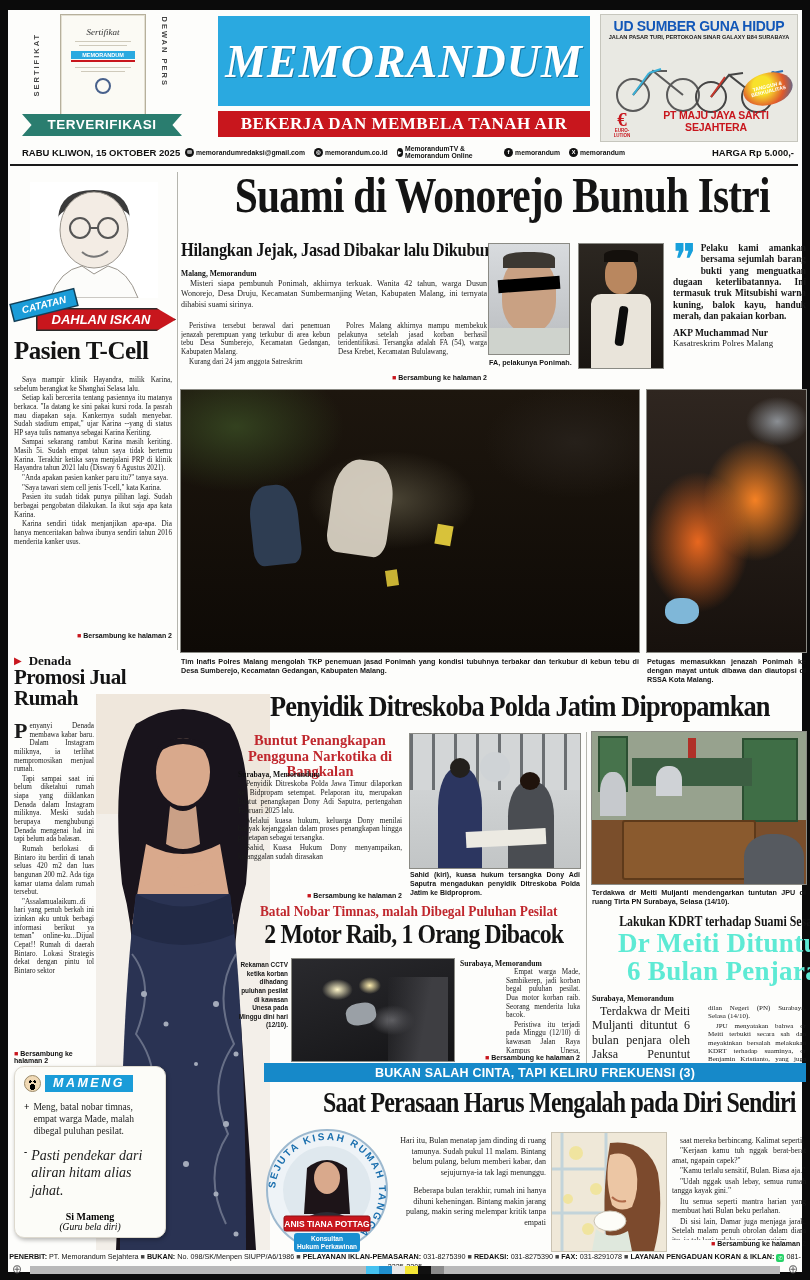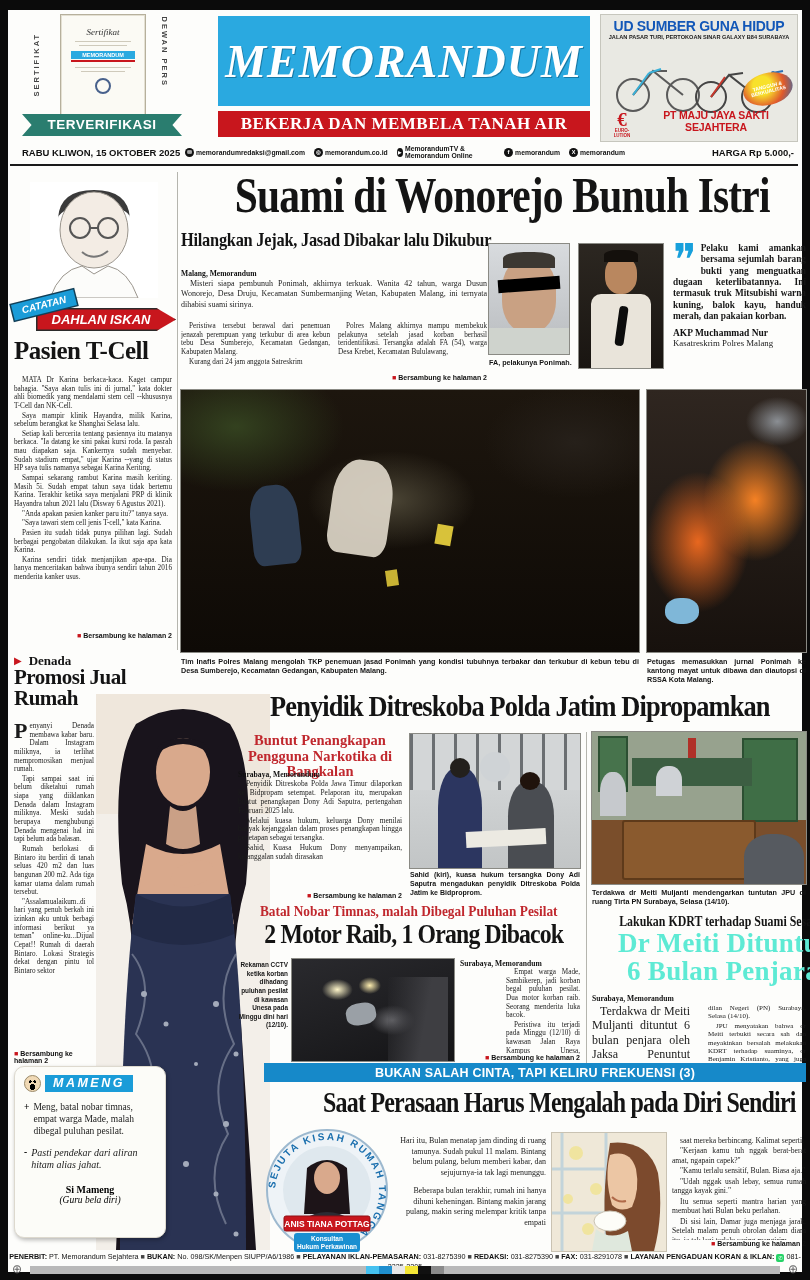--- a/index.html
+++ b/index.html
@@ -116,36 +116,35 @@
     <circle cx="50" cy="46" r="10" fill="none" stroke="#555" stroke-width="2"></circle>
     <circle cx="78" cy="46" r="10" fill="none" stroke="#555" stroke-width="2"></circle>
     <path d="M60 46 L68 46" stroke="#555" stroke-width="2"></path>
     <path d="M52 70 Q64 80 78 69" stroke="#777" stroke-width="2" fill="none"></path>
     <path d="M20 116 Q30 88 52 84 L64 92 L78 84 Q98 88 108 116Z" fill="#fcfcfa" stroke="#9a958d"></path>
   </svg>
   <div class="abs sans b i center" style="left:12px;top:297px;width:64px;height:16px;line-height:16px;background:#1a9cd8;color:#fff;font-size:10px;transform:rotate(-14deg);z-index:3;box-shadow:0 0 0 1.5px #123f57;">CATATAN</div>
   <div class="abs sans b i" style="left:36px;top:308px;width:130px;height:23px;background:#c8161d;clip-path:polygon(0 0,86% 0,100% 50%,86% 100%,0 100%);color:#fff;font-size:13px;display:flex;align-items:center;justify-content:center;padding-right:10px;z-index:2;box-shadow:0 0 0 1.5px #2b2b2b inset;">DAHLAN ISKAN</div>
   <div class="abs serif b" style="left:14px;top:337px;font-size:25px;color:#141414;letter-spacing:-.5px;">Pasien T-Cell</div>
   <div class="abs body-txt serif" style="left:14px;top:376px;width:158px;height:254px;">
-    <p>MATA Dr Karina berkaca-kaca. Kaget campur bahagia. "Saya akan tulis ini di jurnal," kata dokter ahli biomedik yang mendalami stem cell --khususnya T-Cell dan NK-Cell.</p>
     <p>Saya mampir klinik Hayandra, milik Karina, sebelum berangkat ke Shanghai Selasa lalu.</p>
     <p>Setiap kali bercerita tentang pasiennya itu matanya berkaca. "Ia datang ke sini pakai kursi roda. Ia pasrah mau diapakan saja. Kankernya sudah menyebar. Sudah stadium empat," ujar Karina --yang di status HP saya tulis namanya sebagai Karina Keriting.</p>
     <p>Sampai sekarang rambut Karina masih keriting. Masih 5i. Sudah empat tahun saya tidak bertemu Karina. Terakhir ketika saya menjalani PRP di klinik Hayandra tahun 2021 lalu (Disway 6 Agustus 2021).</p>
     <p>"Anda apakan pasien kanker paru itu?" tanya saya.</p>
     <p>"Saya tawari stem cell jenis T-cell," kata Karina.</p>
     <p>Pasien itu sudah tidak punya pilihan lagi. Sudah berbagai pengobatan dilakukan. Ia ikut saja apa kata Karina.</p>
     <p>Karina sendiri tidak menjanjikan apa-apa. Dia hanya menceritakan bahwa ibunya sendiri tahun 2016 menderita kanker usus.</p>
   </div>
   <div class="abs cont" style="left:14px;top:632px;width:158px;"><span class="sq">■</span><span>Bersambung ke halaman 2</span></div>
   <div class="vrule" style="left:177px;top:172px;height:478px;"></div>
 
   <div class="abs center" style="left:180px;top:166px;width:626px;height:64px;">
     <span class="fit headline serif" style="font-size:50px;transform:scaleX(.83);">Suami di Wonorejo Bunuh Istri</span>
   </div>
-  <div class="abs" style="left:181px;top:229px;height:26px;text-align:center;">
+  <div class="abs" style="left:181px;top:239px;height:26px;text-align:center;">
     <span class="fit serif b" style="font-size:19.5px;color:#141414;transform:scaleX(.84);transform-origin:left center;letter-spacing:-.3px;">Hilangkan Jejak, Jasad Dibakar lalu Dikubur</span>
   </div>
   <div class="abs dateline serif" style="left:181px;top:269px;">Malang, Memorandum</div>
   <div class="abs serif" style="left:181px;top:279px;width:306px;font-size:8px;line-height:1.3;text-align:justify;color:#1b1b1b;text-indent:9px;">Misteri siapa pembunuh Ponimah, akhirnya terkuak. Wanita 42 tahun, warga Dusun Wonorejo, Desa Druju, Kecamatan Sumbermanjing Wetan, Kabupaten Malang, ini ternyata dihabisi suami sirinya.</div>
   <div class="abs" style="left:181px;top:322px;width:306px;display:flex;gap:8px;">
     <div class="body-txt serif" style="width:149px;height:66px;">
       <p>Peristiwa tersebut berawal dari penemuan jenazah perempuan yang terkubur di area kebun tebu Desa Sumberejo, Kecamatan Gedangan, Kabupaten Malang.</p>
       <p>Kurang dari 24 jam anggota Satreskrim</p>
     </div>
     <div style="width:149px;">
@@ -180,21 +179,21 @@
   <div class="photo" style="left:181px;top:390px;width:458px;height:262px;background:radial-gradient(120px 70px at 46% 42%,#4a4434,transparent 70%),radial-gradient(150px 90px at 12% 14%,#33411f,transparent 72%),radial-gradient(130px 80px at 86% 20%,#26201a,transparent 70%),linear-gradient(#1d160e,#0e0a06);">
     <div class="abs" style="left:150px;top:70px;width:60px;height:95px;background:#ddd6c8;border-radius:40% 40% 20% 20%;transform:rotate(8deg);opacity:.92;"></div>
     <div class="abs" style="left:70px;top:95px;width:48px;height:80px;background:#2e3d52;border-radius:40% 40% 20% 20%;transform:rotate(-6deg);"></div>
     <div class="abs" style="left:255px;top:135px;width:16px;height:20px;background:#d8c23a;transform:rotate(10deg);"></div>
     <div class="abs" style="left:205px;top:180px;width:12px;height:16px;background:#c9b334;transform:rotate(-8deg);"></div>
   </div>
   <div class="abs caption" style="left:181px;top:657px;width:458px;">Tim Inafis Polres Malang mengolah TKP penemuan jasad Ponimah yang kondisi tubuhnya terbakar dan terkubur di kebun tebu di Desa Sumberejo, Kecamatan Gedangan, Kabupaten Malang.</div>
   <div class="photo" style="left:647px;top:390px;width:159px;height:262px;background:radial-gradient(70px 95px at 32% 58%,#e8671f,transparent 74%),radial-gradient(72px 85px at 68% 42%,#f58124,transparent 72%),radial-gradient(45px 35px at 82% 12%,#8b8f94,transparent 70%),linear-gradient(#2f2620,#17110d);">
     <div class="abs" style="left:18px;bottom:28px;width:34px;height:26px;background:#7fb7d8;border-radius:45%;"></div>
   </div>
-  <div class="abs caption" style="left:647px;top:657px;width:159px;">Petugas memasukkan jurnal Ponimah ke kantong mayat untuk dibawa dan diautopsi di RSSA Kota Malang.</div>
+  <div class="abs caption" style="left:647px;top:657px;width:159px;">Petugas memasukkan jenazah Ponimah ke dengan mayat untuk dibawa dan diautopsi di RSSA Kota Malang.</div>
 
   <div class="abs" style="left:14px;top:651px;">
     <span style="color:#c8161d;font-size:10px;vertical-align:1px;">▶</span>
     <span class="serif b" style="font-size:13px;color:#141414;margin-left:3px;">Denada</span>
   </div>
   <div class="abs serif b" style="left:14px;top:667px;width:118px;font-size:21px;line-height:1;color:#141414;letter-spacing:-.5px;">Promosi Jual Rumah</div>
 
   <svg class="photo" style="left:96px;top:694px;width:174px;height:556px;outline:none;" viewBox="0 0 174 556">
     <rect width="174" height="556" fill="#f3efe9"></rect>
     <rect x="0" y="0" width="174" height="120" fill="#efe7dc"></rect>
@@ -368,21 +367,21 @@
     <div style="display:flex;align-items:center;gap:4px;">
       <span style="display:inline-block;width:15px;height:15px;border-radius:50%;background:radial-gradient(2px 2px at 35% 38%,#000 70%,transparent 71%),radial-gradient(2px 2px at 65% 38%,#000 70%,transparent 71%),radial-gradient(3.5px 4.5px at 50% 72%,#000 70%,transparent 71%),#f0d9b5;border:1px solid #9a8a6a;"></span>
       <span class="sans b i" style="background:#1a9cd8;color:#fff;font-size:12.5px;letter-spacing:2.5px;padding:1px 8px 2px;">MAMENG</span>
     </div>
     <div style="display:flex;gap:4px;margin-top:10px;">
       <span class="serif b" style="font-size:9.5px;">+</span>
       <span class="serif" style="font-size:9.5px;line-height:1.25;color:#1b1b1b;">Meng, batal nobar timnas, empat warga Made, malah dibegal puluhan pesilat.</span>
     </div>
     <div style="display:flex;gap:4px;margin-top:9px;">
       <span class="serif b" style="font-size:9.5px;">-</span>
-      <span class="serif i" style="font-size:10px;line-height:1.25;color:#1b1b1b;">Pasti pendekar dari aliran hitam alias jahat.</span>
+      <span class="serif i" style="font-size:14px;line-height:1.25;color:#1b1b1b;">Pasti pendekar dari aliran hitam alias jahat.</span>
     </div>
     <div class="center serif b" style="font-size:10px;margin-top:12px;">Si Mameng</div>
     <div class="center serif i" style="font-size:9.5px;">(Guru bela diri)</div>
   </div>
 
   <div class="abs sans center" style="left:0;top:1252px;width:810px;font-size:7.2px;color:#111;">
     <span class="b">PENERBIT:</span> <span>PT. Memorandum Sejahtera</span>
     <span style="color:#444;">■</span>
     <span class="b">BUKAN:</span> <span>No. 098/SK/Menpen SIUPP/A6/1986</span>
     <span style="color:#444;">■</span>

